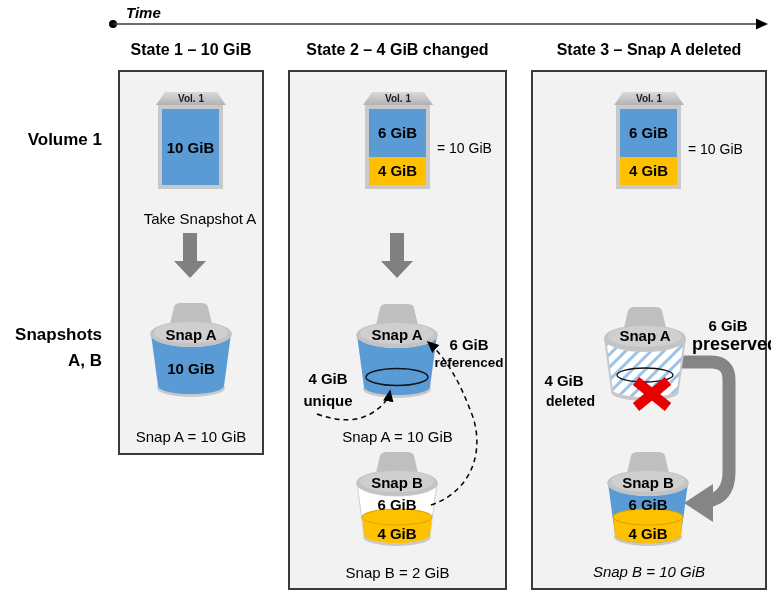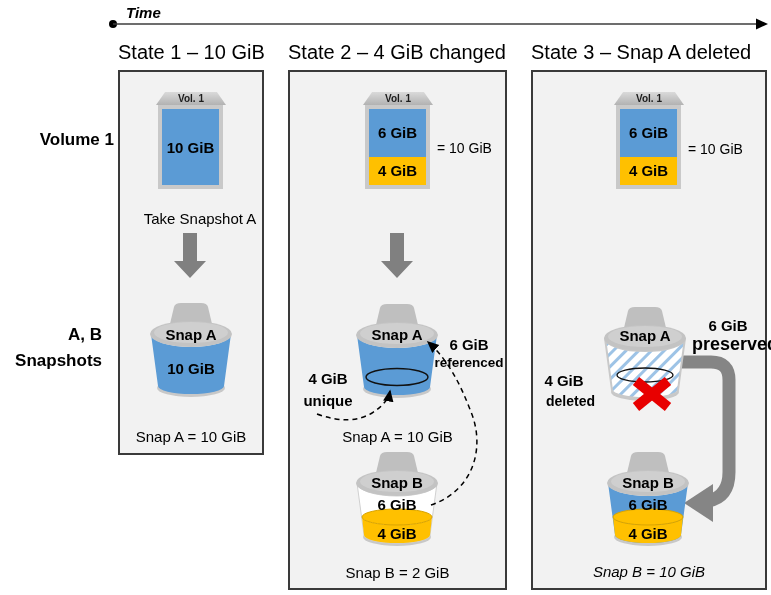--- a/index.html
+++ b/index.html
@@ -1,20 +1,20 @@
 <!DOCTYPE html>
 <html><head>
 <meta charset="utf-8">
 <style>
   html,body{margin:0;padding:0;background:#ffffff;}
   .canvas{position:relative;width:771px;height:595px;background:#ffffff;
           font-family:"Liberation Sans",sans-serif;color:#000;overflow:hidden;}
   .panel{position:absolute;background:#F2F2F2;border:2px solid #3a3a3a;box-sizing:border-box;}
   .overlay{position:absolute;left:0;top:0;pointer-events:none;}
-  .hdr{position:absolute;font-weight:normal;font-size:20px;white-space:nowrap;}
+  .hdr{position:absolute;font-weight:bold;font-size:16px;text-align:center;white-space:nowrap;}
   .rowlbl{position:absolute;font-weight:bold;font-size:17px;text-align:right;}
   .rowlbl span{display:block;line-height:26px;}
   .txt{position:absolute;font-size:15px;text-align:center;}
   .b{font-weight:bold;}
   .timelbl{position:absolute;font-weight:bold;font-style:italic;font-size:15px;}
   .voltab{position:absolute;height:13px;line-height:13px;font-size:10px;font-weight:bold;
           text-align:center;color:#1c1c1c;
           background:linear-gradient(180deg,#dadada,#b2b2b2);
           clip-path:polygon(13% 0,87% 0,100% 100%,0 100%);}
   .volbody{position:absolute;background:#c9c9c9;padding:4px;box-sizing:border-box;}
@@ -112,24 +112,24 @@
     <path d="M 317 414 Q 350 426 372 413 Q 388 403 390 391" fill="none" stroke="#000" stroke-width="1.5" stroke-dasharray="5 4" marker-end="url(#ah)"></path>
     <path d="M 431 505 C 475 490 485 446 471 412 C 460 383 448 360 428 342" fill="none" stroke="#000" stroke-width="1.5" stroke-dasharray="5 4" marker-end="url(#ah)"></path>
   </svg>
 
   <div class="timelbl" style="left:126px;top:4px;">Time</div>
 
   <div class="hdr" style="left:118px;top:41px;width:146px;">State 1 – 10 GiB</div>
   <div class="hdr" style="left:288px;top:41px;width:219px;">State 2 – 4 GiB changed</div>
   <div class="hdr" style="left:531px;top:41px;width:236px;">State 3 – Snap A deleted</div>
 
-  <div class="rowlbl" style="left:17px;top:130px;width:97px;">Volume 1</div>
+  <div class="rowlbl" style="left:5px;top:130px;width:97px;">Volume 1</div>
   <div class="rowlbl" style="left:5px;top:322px;width:97px;">
+    <span>Snapshots</span>
     <span>A, B</span>
-    <span>Snapshots</span>
   </div>
 
   <div class="voltab" style="left:156px;top:92px;width:70px;">Vol. 1</div>
   <div class="volbody" style="left:158px;top:105px;width:65px;height:84px;">
     <div class="volfill">
       <div class="volseg fill-blue" style="flex:1 1 auto;">10 GiB</div>
     </div>
   </div>
   <div class="txt" style="left:118px;top:210px;width:164px;">Take Snapshot A</div>
   <div class="txt b" style="left:146px;top:326px;width:90px;">Snap A</div>

